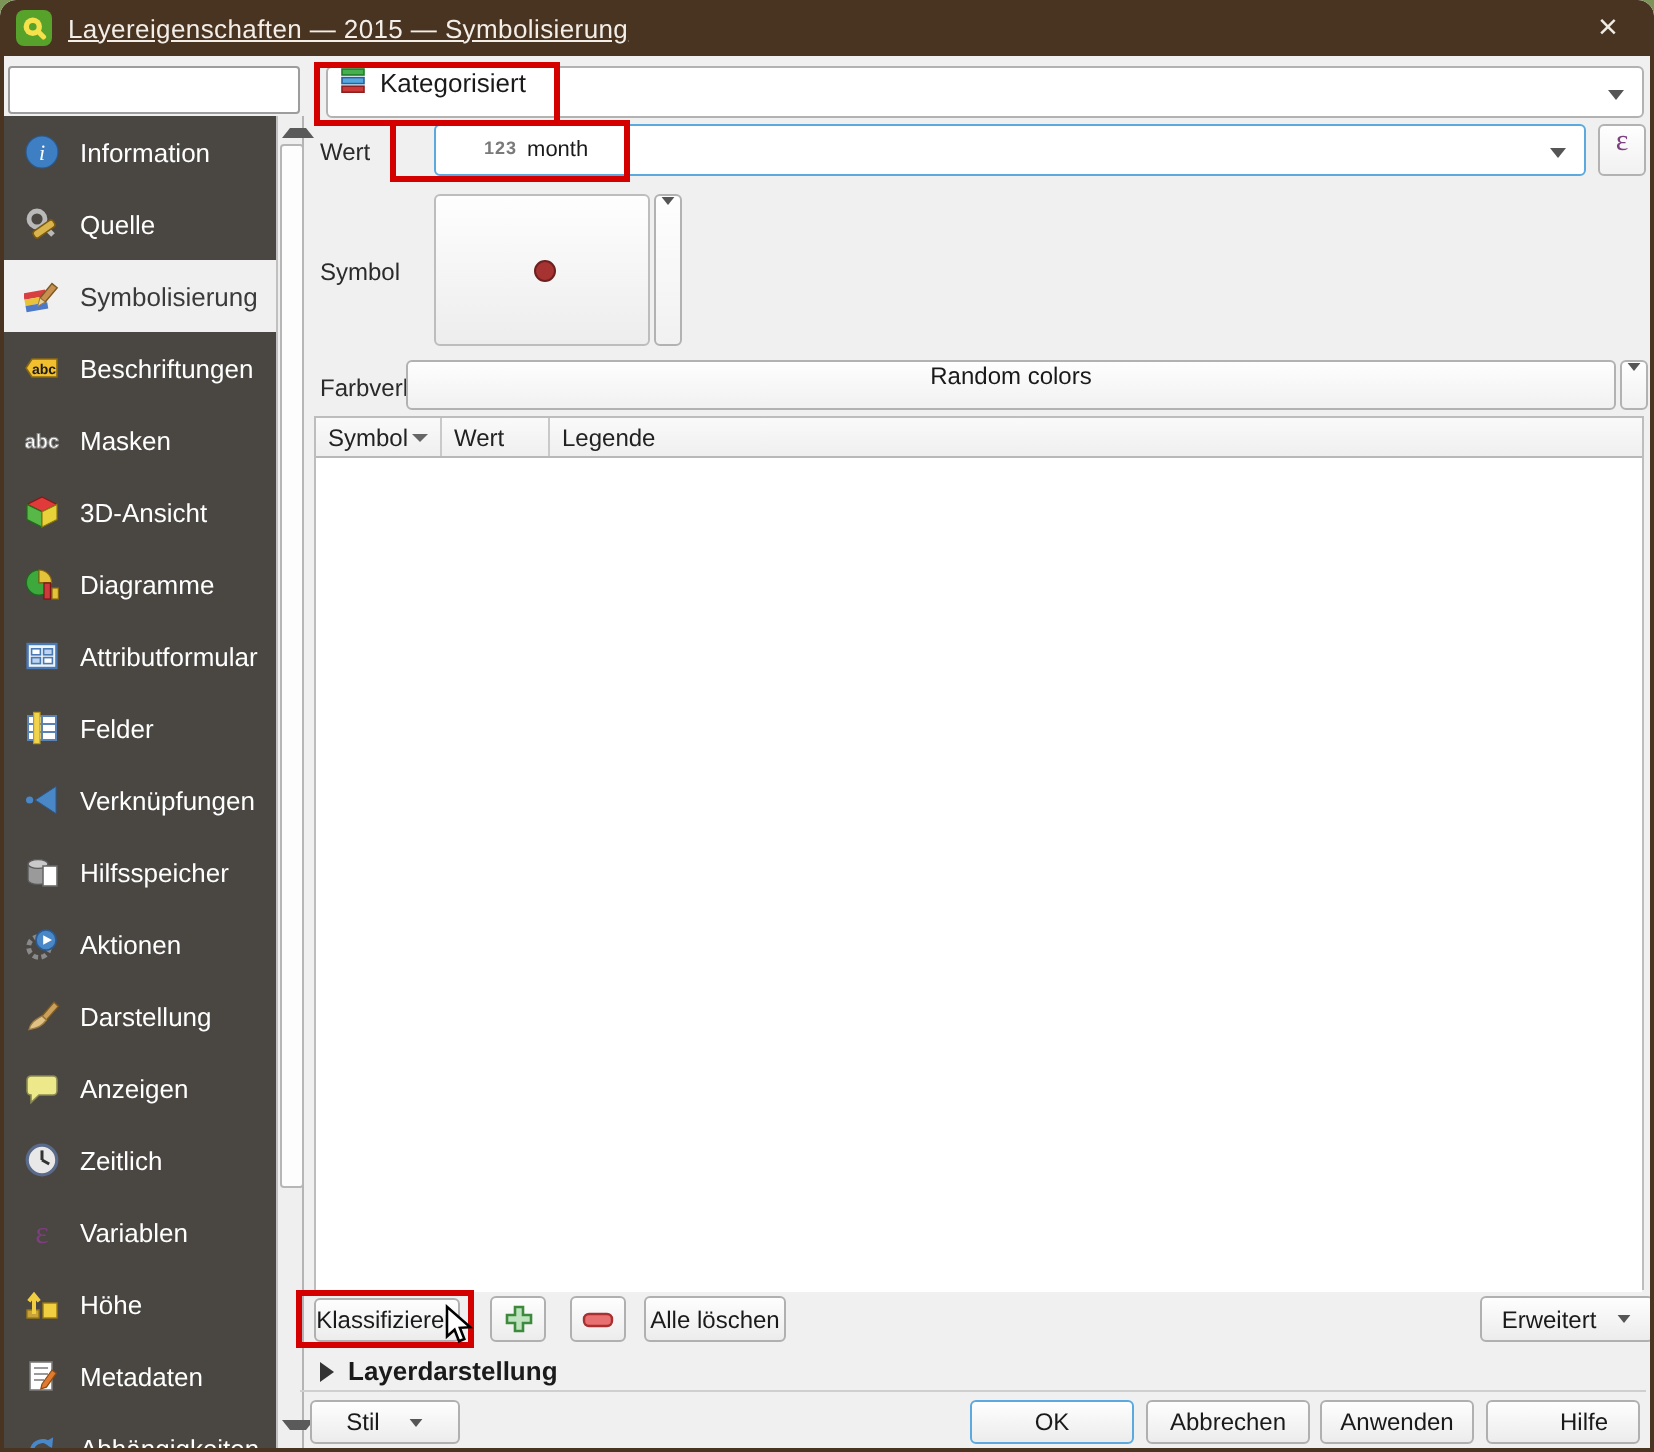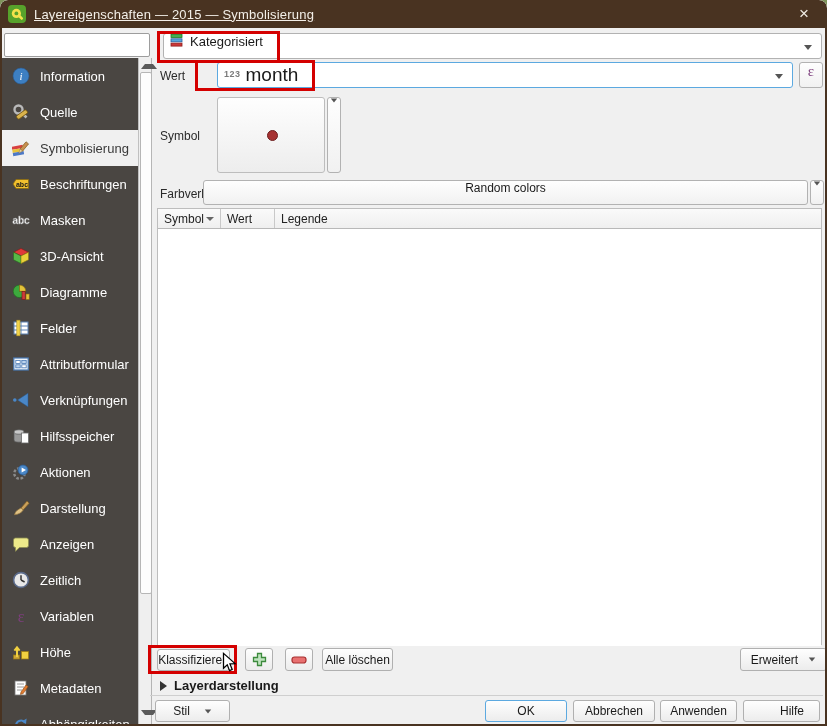--- a/index.html
+++ b/index.html
@@ -65,21 +65,21 @@
       border-left:1px solid #c0c0c0;border-right:1px solid #b4b4b4;box-sizing:border-box;}
   .sb .up,.sb .dn{position:absolute;left:2px;width:8px;height:0;border-left:4px solid transparent;border-right:4px solid transparent;}
   .sb .up{top:6px;border-bottom:5px solid #5a5a5a;}
   .sb .dn{top:652px;border-top:5px solid #5a5a5a;}
   .sb .thumb{position:absolute;left:1px;top:14px;width:10px;height:520px;background:#fdfdfd;border:1px solid #b6b6b6;border-radius:2px;}
   
   .flabel{font-size:12px;color:#2a2a2a;}
   
   .wert-combo{left:217px;top:62px;width:576px;height:26px;background:#fff;
     border:1px solid #5ca9e0;border-radius:3px;box-sizing:border-box;
-    display:flex;align-items:center;padding-left:6px;}
+    display:flex;align-items:center;padding-left:24px;}
   .badge123{font-size:9px;font-weight:bold;color:#7a7a7a;letter-spacing:.5px;margin-right:5px;margin-top:-2px;}
   .wert-combo .arrow{position:absolute;right:9px;top:11px;}
   .eps-btn{left:799px;top:62px;width:24px;height:26px;justify-content:center;
     color:#7d3f7d;font-size:15px;font-family:"Liberation Serif",serif;}
   
   .symbol-btn{left:217px;top:97px;width:108px;height:76px;
     background:linear-gradient(#fefefe,#ededed);border:1px solid #bdbdbd;border-radius:3px;box-sizing:border-box;}
   .symbol-dot{position:absolute;left:49px;top:32px;width:9px;height:9px;border-radius:50%;
     background:#a63232;border:1px solid #6e2020;}
   .symbol-drop{left:327px;top:97px;width:14px;height:76px;justify-content:center;}
@@ -232,44 +232,44 @@
             <path d="M7.5 2 A6.3 6.3 0 0 1 13.8 8.3 L7.5 8.3 Z" fill="#e2c33a" stroke="#8a6a10" stroke-width="0.6"></path>
             <rect x="10" y="8.5" width="3.2" height="8" fill="#cc3b3b" stroke="#7a1515" stroke-width="0.6"></rect>
             <rect x="14" y="11" width="3.2" height="5.5" fill="#e2c33a" stroke="#8a6a10" stroke-width="0.6"></rect>
           </svg>
         </span>
         <span>Diagramme</span>
       </div>
       <div class="side-item">
         <span class="ic">
           <svg width="18" height="18" viewBox="0 0 18 18">
+            <rect x="1.8" y="3" width="14.4" height="12" fill="#eef4fb" stroke="#4a7ab5" stroke-width="1.2"></rect>
+            <rect x="3.8" y="5.4" width="4.4" height="3" fill="#fff" stroke="#4a7ab5" stroke-width="0.8"></rect>
+            <rect x="9.8" y="5.4" width="4.4" height="3" fill="#bcd4ee" stroke="#4a7ab5" stroke-width="0.8"></rect>
+            <rect x="3.8" y="9.8" width="4.4" height="3" fill="#bcd4ee" stroke="#4a7ab5" stroke-width="0.8"></rect>
+            <rect x="9.8" y="9.8" width="4.4" height="3" fill="#fff" stroke="#4a7ab5" stroke-width="0.8"></rect>
+          </svg>
+        </span>
+        <span>Attributformular</span>
+      </div>
+      <div class="side-item">
+        <span class="ic">
+          <svg width="18" height="18" viewBox="0 0 18 18">
             <rect x="2" y="3" width="14" height="12" fill="#fff" stroke="#5b82b5"></rect>
             <line x1="2" y1="7" x2="16" y2="7" stroke="#5b82b5"></line>
             <line x1="2" y1="11" x2="16" y2="11" stroke="#5b82b5"></line>
             <line x1="9" y1="3" x2="9" y2="15" stroke="#5b82b5"></line>
             <rect x="4.8" y="1.2" width="3.2" height="15.6" fill="#f2d44c" stroke="#b89a20" stroke-width="0.6"></rect>
           </svg>
         </span>
         <span>Felder</span>
       </div>
       <div class="side-item">
         <span class="ic">
           <svg width="18" height="18" viewBox="0 0 18 18">
-            <rect x="1.8" y="3" width="14.4" height="12" fill="#eef4fb" stroke="#4a7ab5" stroke-width="1.2"></rect>
-            <rect x="3.8" y="5.4" width="4.4" height="3" fill="#fff" stroke="#4a7ab5" stroke-width="0.8"></rect>
-            <rect x="9.8" y="5.4" width="4.4" height="3" fill="#bcd4ee" stroke="#4a7ab5" stroke-width="0.8"></rect>
-            <rect x="3.8" y="9.8" width="4.4" height="3" fill="#bcd4ee" stroke="#4a7ab5" stroke-width="0.8"></rect>
-            <rect x="9.8" y="9.8" width="4.4" height="3" fill="#fff" stroke="#4a7ab5" stroke-width="0.8"></rect>
-          </svg>
-        </span>
-        <span>Attributformular</span>
-      </div>
-      <div class="side-item">
-        <span class="ic">
-          <svg width="18" height="18" viewBox="0 0 18 18">
             <circle cx="2.8" cy="9" r="1.8" fill="#4a87c7"></circle>
             <path d="M16 2.2 L16 15.8 L5.6 9 Z" fill="#4a87c7" stroke="#2a5a90" stroke-width="0.5"></path>
           </svg>
         </span>
         <span>Verknüpfungen</span>
       </div>
       <div class="side-item">
         <span class="ic">
           <svg width="18" height="18" viewBox="0 0 18 18">
             <path d="M2 5 v8 a5 2.2 0 0 0 10 0 v-8" fill="#9a9a9a" stroke="#5a5a5a" stroke-width="0.7"></path>
@@ -360,21 +360,21 @@
 
   <div class="abs sb">
     <span class="up"></span>
     <span class="thumb"></span>
     <span class="dn"></span>
   </div>
 
   <div class="abs flabel" style="left:160px;top:69px;">Wert</div>
   <div class="abs wert-combo">
     <span class="badge123">123</span>
-    <span style="font-size:19px;">month</span>
+    <span style="font-size:11px;">month</span>
     <span class="arrow"></span>
   </div>
   <div class="abs combo eps-btn">ε</div>
 
   <div class="abs flabel" style="left:160px;top:129px;">Symbol</div>
   <div class="abs symbol-btn">
     <span class="symbol-dot"></span>
   </div>
   <div class="abs combo symbol-drop">
     <span class="arrow" style="transform:scale(.8);"></span>

